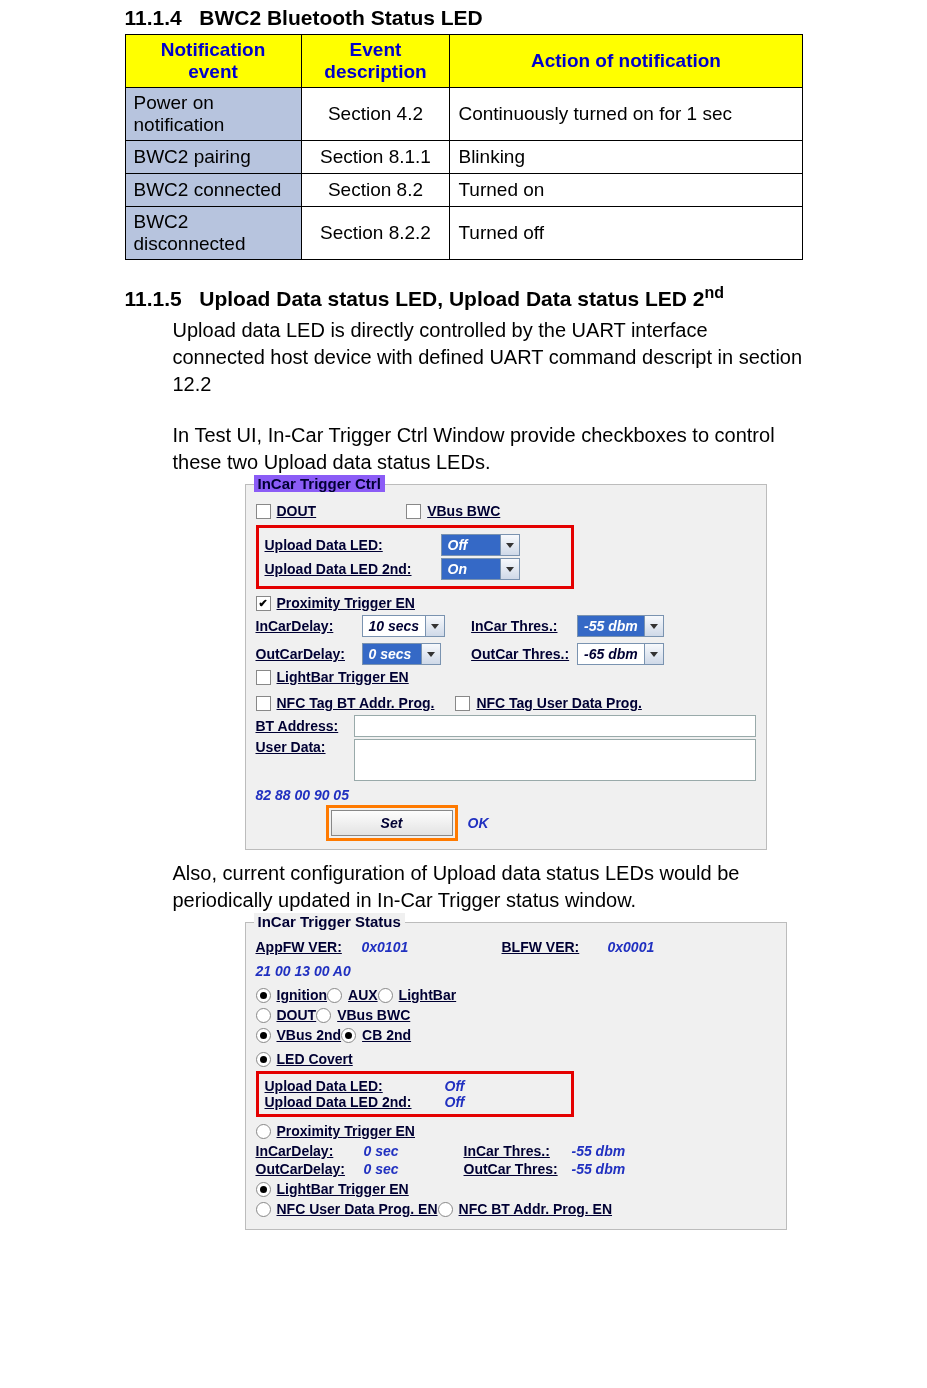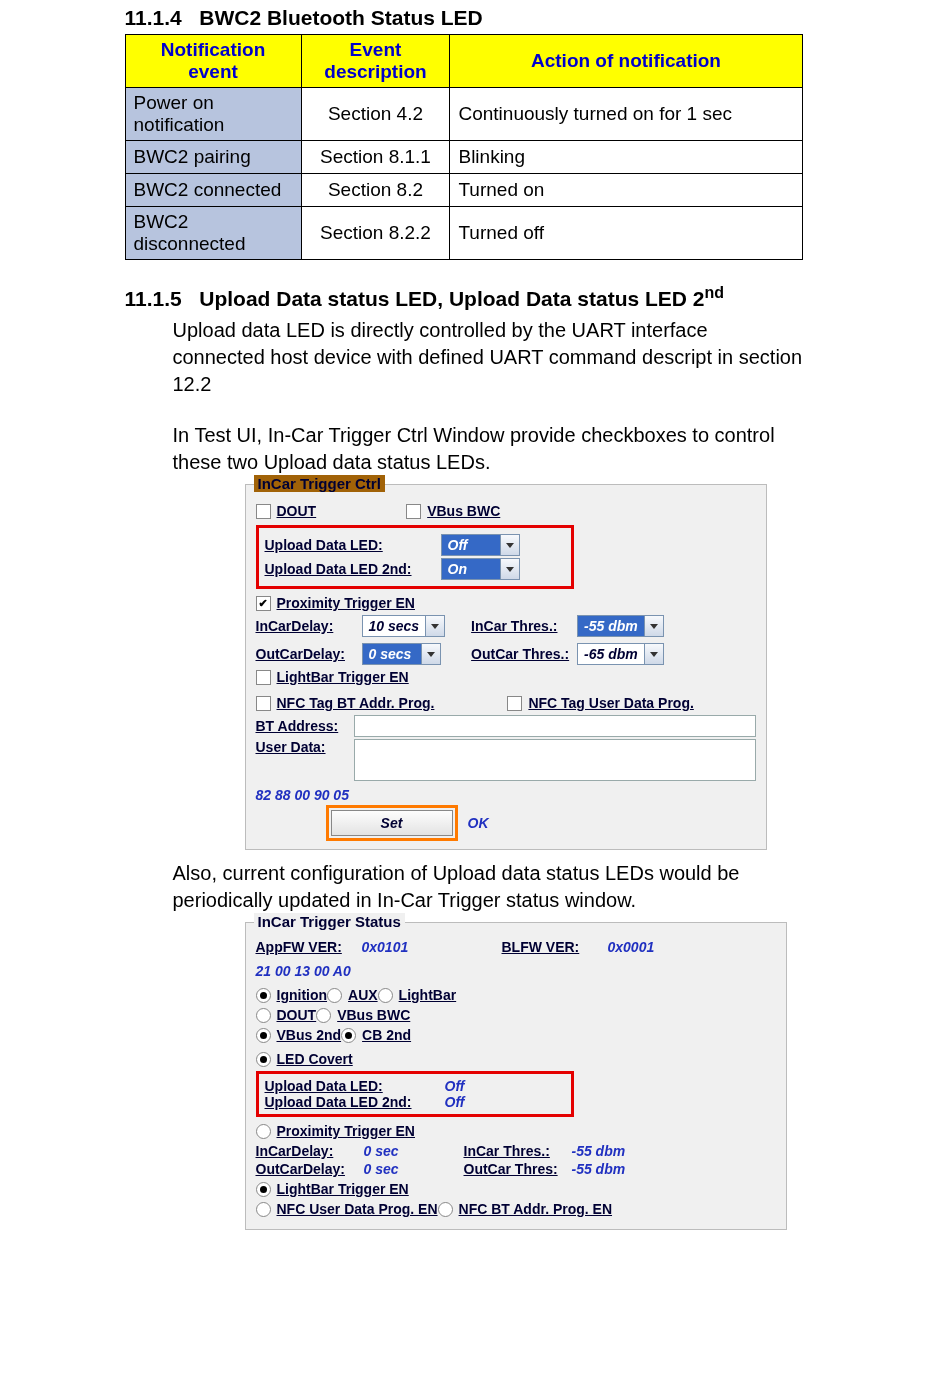--- a/index.html
+++ b/index.html
@@ -12,21 +12,21 @@
   table.led col.c3{width:52%}
   table.led th,table.led td{border:1px solid #000;padding:4px 8px;font-size:19px;vertical-align:middle;height:24px}
   table.led th{background:#ffff00;color:#0000cc;font-weight:700;text-align:center}
   table.led td.c2{text-align:center}
   table.led td.shade{background:#b7c4de}
   .body-text{font-size:20px;line-height:1.35;margin:6px 0 0 48px}
   .gap{height:18px}
   
   .panel-wrap{margin:8px 0 10px 120px}
   .panel{border:1px solid #bcbcbc;background:#f0f0f0;width:520px;position:relative;font-family:Tahoma,Arial,sans-serif;font-size:14px;font-weight:700;color:#000033}
-  .panel .title{position:absolute;top:-10px;left:8px;background:#a16207;padding:0 4px;font-size:15px}
+  .panel .title{position:absolute;top:-10px;left:8px;background:#8b5cf6;padding:0 4px;font-size:15px}
   .panel-inner{padding:14px 10px 8px 10px}
   .row{display:flex;align-items:center;gap:6px;margin:2px 0}
   .chk{width:13px;height:13px;border:1px solid #888;background:#fff;display:inline-flex;align-items:center;justify-content:center;font-size:11px;line-height:1}
   .chk.checked::after{content:"✔";color:#000;font-size:11px}
   .ul{text-decoration:underline}
   .redbox{border:3px solid #e40000;padding:4px 6px;margin:4px 0 6px 0;width:300px}
   .sel{display:inline-flex;align-items:center;border:1px solid #7a93b0;background:#fff;height:20px}
   .sel.hl{background:#3569c6;color:#fff}
   .sel .val{padding:0 6px;font-style:italic;font-weight:700;min-width:46px}
   .sel .arrow{width:18px;height:100%;border-left:1px solid #7a93b0;background:linear-gradient(#f7f9fc,#cfd9e8);display:flex;align-items:center;justify-content:center}
@@ -188,21 +188,21 @@
                 </span>
             </div>
           </div>
         </div>
 
         <div class="row">
             <span class="chk"></span>
             <span class="ul">LightBar Trigger EN</span>
           </div>
 
-        <div class="row" style="gap:73px;margin-top:8px">
+        <div class="row" style="gap:21px;margin-top:8px">
           <div class="row">
               <span class="chk"></span>
               <span class="ul">NFC Tag BT Addr. Prog.</span>
             </div>
           <div class="row">
               <span class="chk"></span>
               <span class="ul">NFC Tag User Data Prog.</span>
             </div>
         </div>
 

